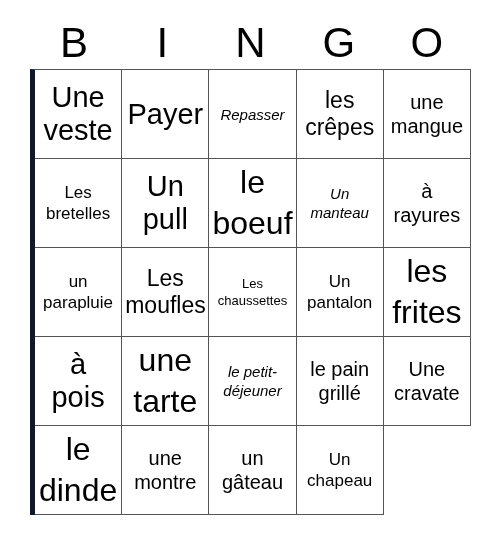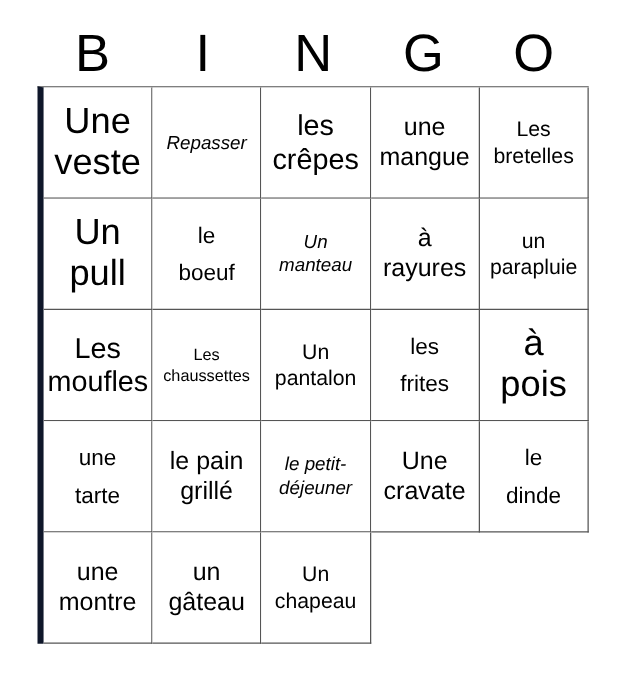--- a/index.html
+++ b/index.html
@@ -70,21 +70,21 @@
   .cell-text {
     display: block;
     width: 100%;
     text-align: center;
     color: #000000;
     font-weight: 400;
     white-space: pre-line;
   }
   
   .fs-xxl .cell-text { font-size: 29px; line-height: 33px; }
-  .fs-xl  .cell-text { font-size: 18px; line-height: 30px; }
+  .fs-xl  .cell-text { font-size: 32px; line-height: 41px; }
   .fs-l   .cell-text { font-size: 23px; line-height: 27px; }
   .fs-m   .cell-text { font-size: 20px; line-height: 24px; }
   .fs-s   .cell-text { font-size: 17px; line-height: 21px; }
   .fs-xs  .cell-text { font-size: 15px; line-height: 19px; font-style: italic; }
   .fs-xxs .cell-text { font-size: 13px; line-height: 17px; }
 </style>
 </head>
 <body>
 
 <div id="card">
@@ -94,20 +94,23 @@
     <div class="header-cell">I</div>
     <div class="header-cell">N</div>
     <div class="header-cell">G</div>
     <div class="header-cell">O</div>
   </div>
 
   <div id="grid">
       <div class="cell fs-xxl">
         <span class="cell-text">Une
 veste</span>
+      </div>
+      <div class="cell fs-xxl">
+        <span class="cell-text">Payer</span>
       </div>
       <div class="cell fs-xs">
         <span class="cell-text">Repasser</span>
       </div>
       <div class="cell fs-l">
         <span class="cell-text">les
 crêpes</span>
       </div>
       <div class="cell fs-m">
         <span class="cell-text">une
@@ -154,27 +157,27 @@
 frites</span>
       </div>
       <div class="cell fs-xxl">
         <span class="cell-text">à
 pois</span>
       </div>
       <div class="cell fs-xl">
         <span class="cell-text">une
 tarte</span>
       </div>
+      <div class="cell fs-xs">
+        <span class="cell-text">le petit-
+déjeuner</span>
+      </div>
       <div class="cell fs-m">
         <span class="cell-text">le pain
 grillé</span>
-      </div>
-      <div class="cell fs-xs">
-        <span class="cell-text">le petit-
-déjeuner</span>
       </div>
       <div class="cell fs-m">
         <span class="cell-text">Une
 cravate</span>
       </div>
       <div class="cell fs-xl">
         <span class="cell-text">le
 dinde</span>
       </div>
       <div class="cell fs-m">

